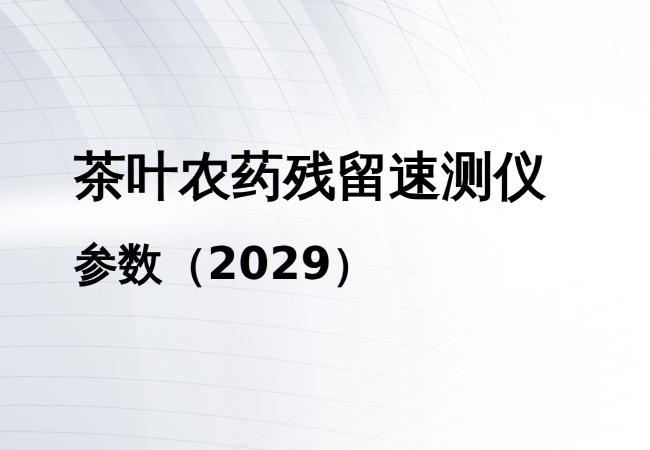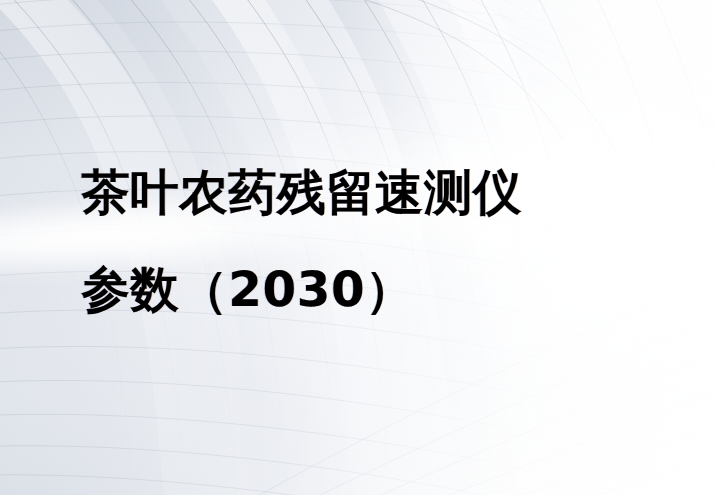--- a/index.html
+++ b/index.html
@@ -116,21 +116,21 @@
   .title-block {
     position: absolute;
     left: 74px;
     top: 132px;
     width: 520px;
   }
   .title-line {
     color: #000000;
     font-family: "DejaVu Sans", "Liberation Sans", sans-serif;
     font-weight: 700;
-    font-size: 44px;
+    font-size: 52px;
     line-height: 88px;
     letter-spacing: 0.5px;
     white-space: nowrap;
     text-shadow:
        0.6px 0 0 rgba(170,90,30,0.30),
       -0.6px 0 0 rgba(40,70,180,0.30);
   }
   .title-line.second {
     font-size: 44px;
   }
@@ -242,16 +242,16 @@
       </g>
     </svg>
   </div>
 
   <div class="bg-sweep2"></div>
   <div class="bg-sweep"></div>
   <div class="bg-fade-right"></div>
 
   <div class="title-block">
     <div class="title-line first">茶叶农药残留速测仪</div>
-    <div class="title-line second">参数（2030）</div>
+    <div class="title-line second">参数（2029）</div>
   </div>
 
 </div>
 
 </body></html>

